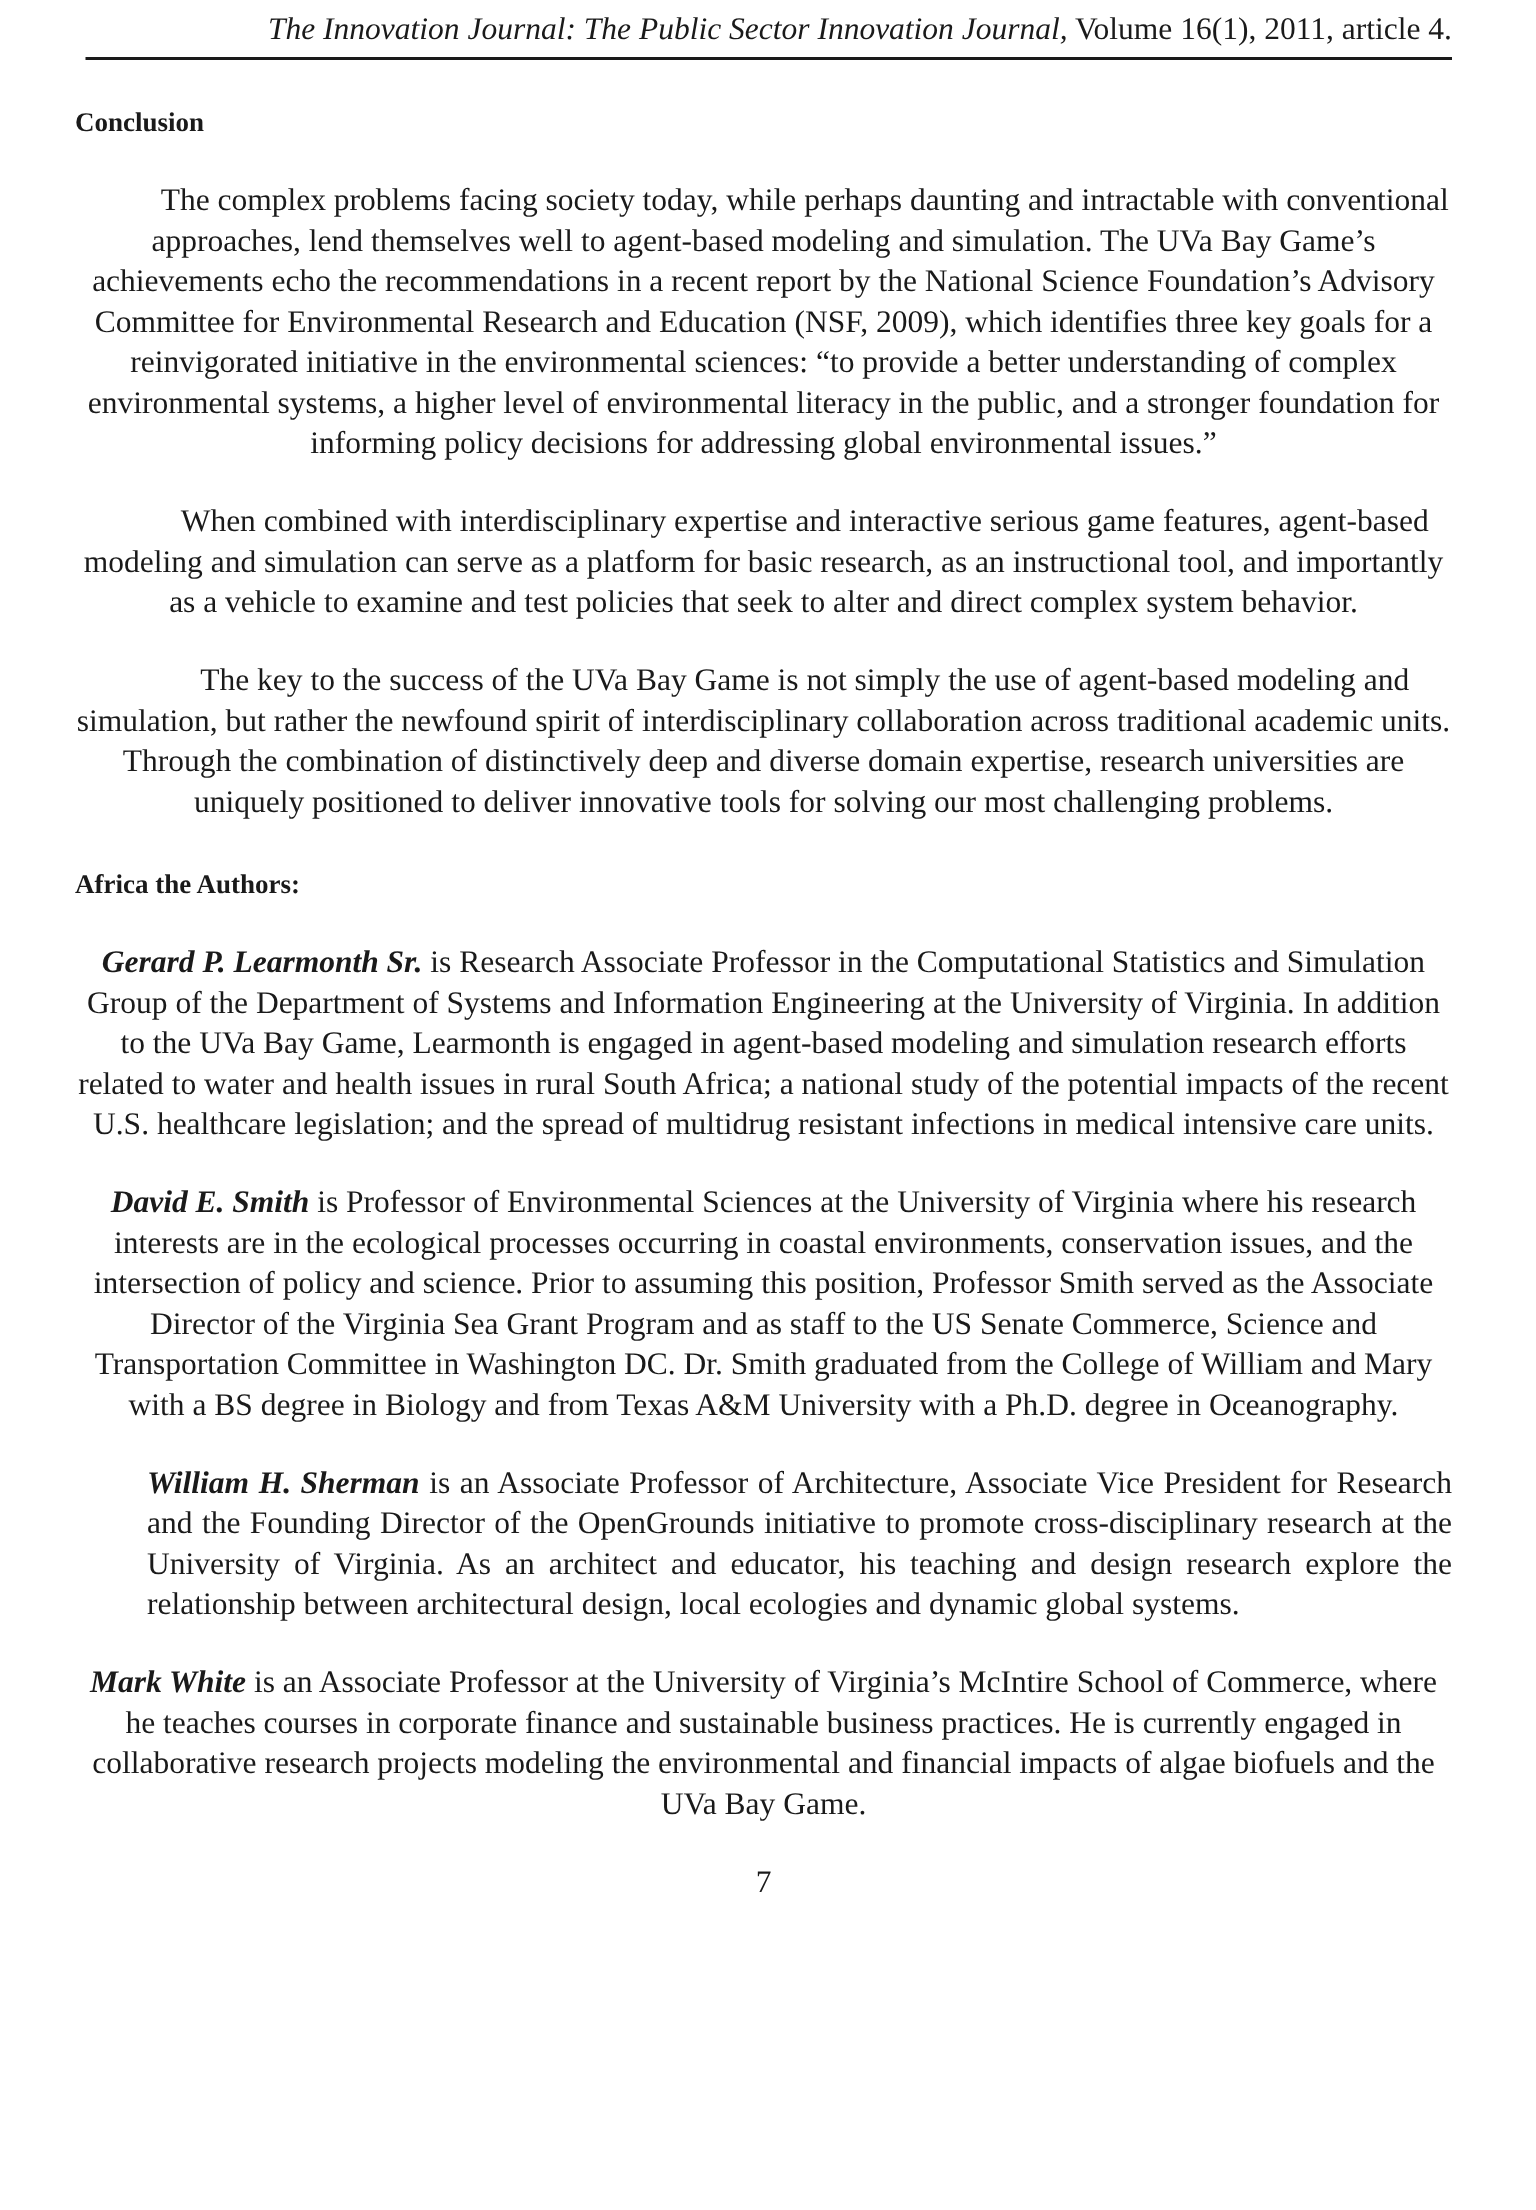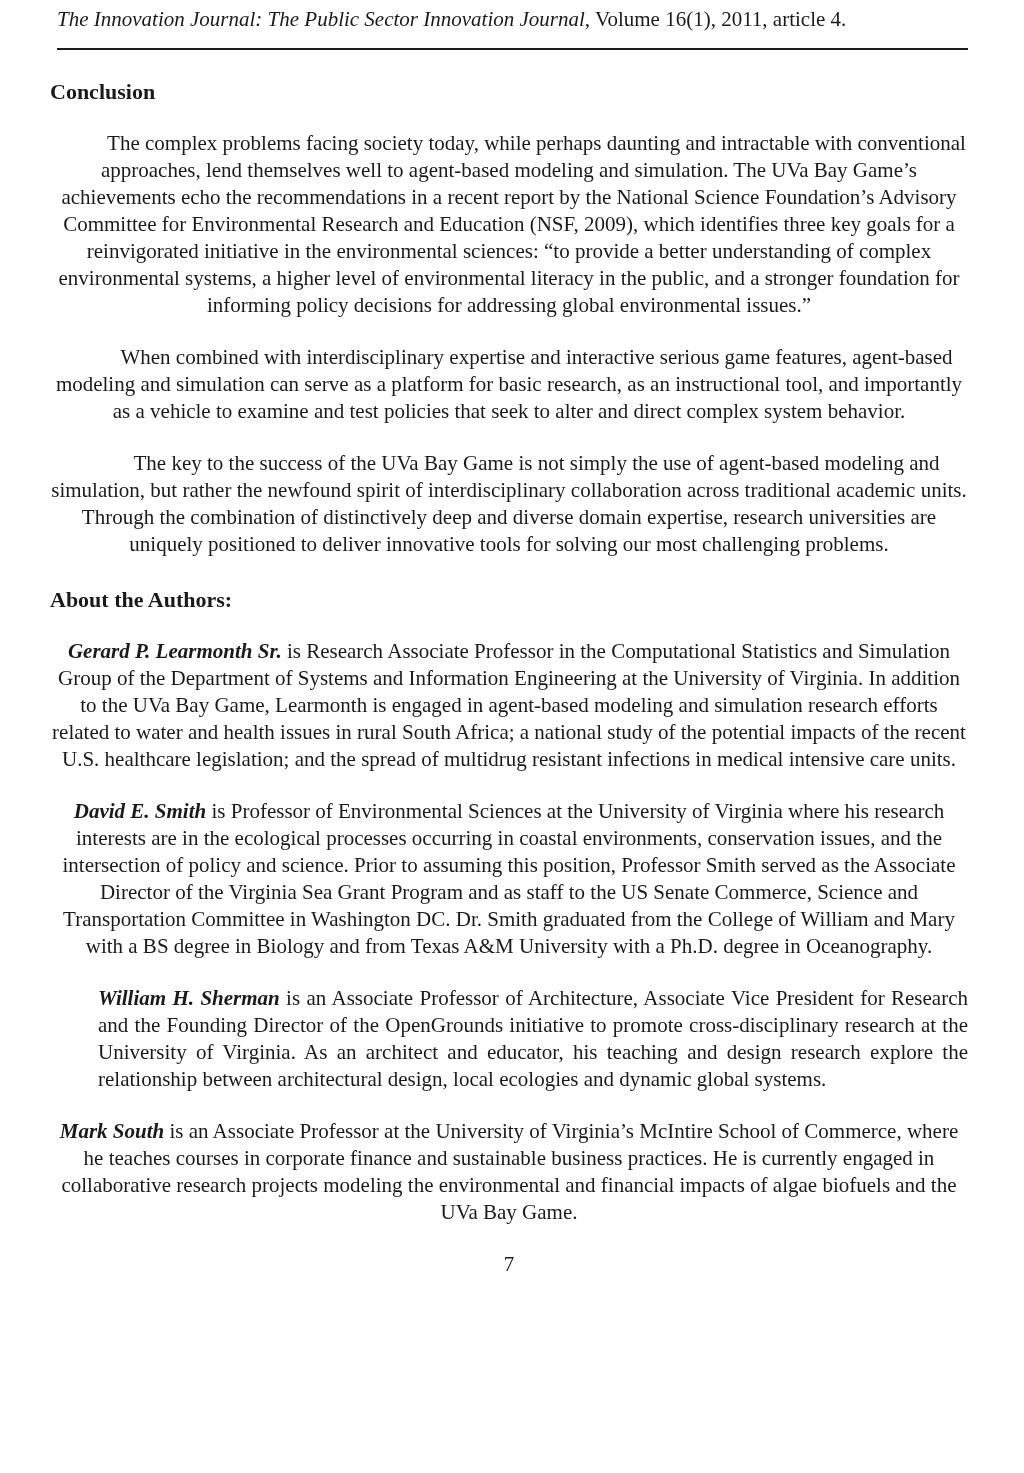--- a/index.html
+++ b/index.html
@@ -19,30 +19,31 @@
     padding: 6px 56px 0 50px;
     font-family: "Liberation Serif", "DejaVu Serif", serif;
     font-size: 21px;
     line-height: 27px;
     color: #1a1a1a;
     background: #ffffff;
   }
   .running-header {
     margin-left: 7px;
     border-bottom: 2px solid #1a1a1a;
-    padding-bottom: 16px;
+    padding-bottom: 6px;
     line-height: 26px;
+    text-align: right;
     white-space: nowrap;
   }
   .running-header .it {
     font-style: italic;
   }
   .heading {
     font-weight: bold;
-    font-size: 22px;
+    font-size: 18px;
     margin: 28px 0 25px 0;
   }
   p {
     margin: 0 0 25px 0;
     text-align: center;
   }
   p.indent {
     text-indent: 55px;
   }
   p.justify {
@@ -66,25 +67,25 @@
   <div class="running-header"><span class="it">The Innovation Journal: The Public Sector Innovation Journal,</span><span> Volume 16(1), 2011, article 4.</span></div>
 
   <div class="heading">Conclusion</div>
 
   <p class="indent">The complex problems facing society today, while perhaps daunting and intractable with conventional approaches, lend themselves well to agent-based modeling and simulation.  The UVa Bay Game’s achievements echo the recommendations in a recent report by the National Science Foundation’s Advisory Committee for Environmental Research and Education (NSF, 2009), which identifies three key goals for a reinvigorated initiative in the environmental sciences:  “to provide a better understanding of complex environmental systems, a higher level of environmental literacy in the public, and a stronger foundation for informing policy decisions for addressing global environmental issues.”</p>
 
   <p class="indent">When combined with interdisciplinary expertise and interactive serious game features, agent-based modeling and simulation can serve as a platform for basic research, as an instructional tool, and importantly as a vehicle to examine and test policies that seek to alter and direct complex system behavior.</p>
 
   <p class="indent">The key to the success of the UVa Bay Game is not simply the use of agent-based modeling and simulation, but rather the newfound spirit of interdisciplinary collaboration across traditional academic units. Through the combination of distinctively deep and diverse domain expertise, research universities are uniquely positioned to deliver innovative tools for solving our most challenging problems.</p>
 
-  <div class="heading">About the Authors:</div>
+  <div class="heading">Africa the Authors:</div>
 
   <p><span class="author-name">Gerard P. Learmonth Sr.</span><span> is Research Associate Professor in the Computational Statistics and Simulation Group of the Department of Systems and Information Engineering at the University of Virginia.   In addition to the UVa Bay Game, Learmonth is engaged in agent-based modeling and simulation research efforts related to water and health issues in rural South Africa; a national study of the potential impacts of the recent U.S. healthcare legislation; and the spread of multidrug resistant infections in medical intensive care units.</span></p>
 
   <p><span class="author-name">David E. Smith</span><span> is Professor of Environmental Sciences at the University of Virginia where his research interests are in the ecological processes occurring in coastal environments, conservation issues, and the intersection of policy and science.  Prior to assuming this position, Professor Smith served as the Associate Director of the Virginia Sea Grant Program and as staff to the US Senate Commerce, Science and Transportation Committee in Washington DC.  Dr. Smith graduated from the College of William and Mary with a BS degree in Biology and from Texas A&amp;M University with a Ph.D. degree in Oceanography.</span></p>
 
   <p class="justify"><span class="author-name">William H. Sherman</span><span> is an Associate Professor of Architecture, Associate Vice President for Research and the Founding Director of the OpenGrounds initiative to promote cross-disciplinary research at the University of Virginia. As an architect and educator, his teaching and design research explore the relationship between architectural design, local ecologies and dynamic global systems.</span></p>
 
-  <p><span class="author-name">Mark South</span><span> is an Associate Professor at the University of Virginia’s McIntire School of Commerce, where he teaches courses in corporate finance and sustainable business practices. He is currently engaged in collaborative research projects modeling the environmental and financial impacts of algae biofuels and the UVa Bay Game.</span></p>
+  <p><span class="author-name">Mark White</span><span> is an Associate Professor at the University of Virginia’s McIntire School of Commerce, where he teaches courses in corporate finance and sustainable business practices. He is currently engaged in collaborative research projects modeling the environmental and financial impacts of algae biofuels and the UVa Bay Game.</span></p>
 
   <div class="page-number">7</div>
 
 </div>
 
 </body></html>

